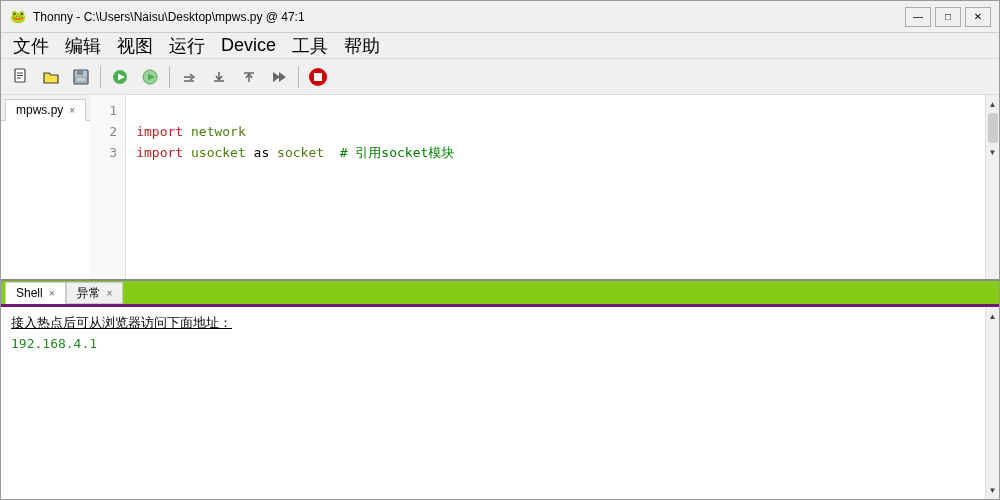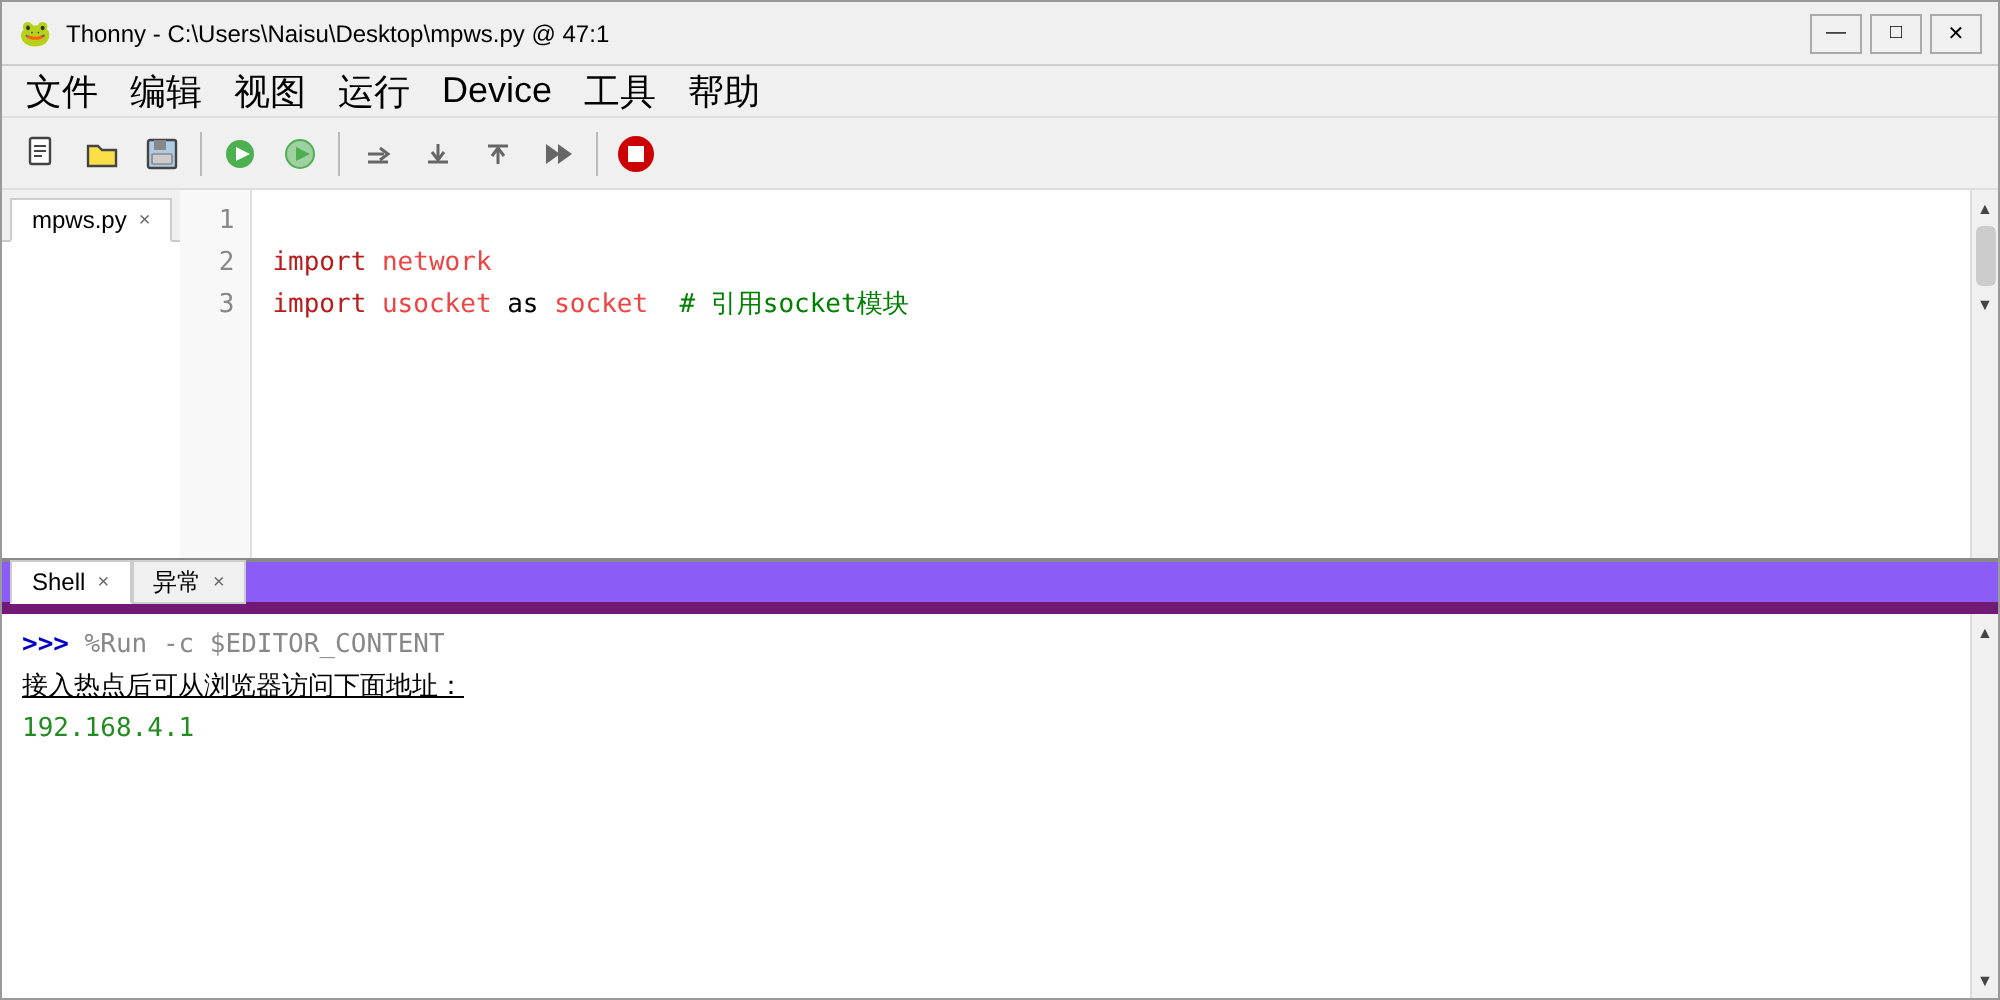--- a/index.html
+++ b/index.html
@@ -163,21 +163,21 @@
       flex: 1;
       padding: 6px 10px;
       font-family: "Consolas", monospace;
       font-size: 13px;
       line-height: 1.6;
       overflow: auto;
       white-space: pre;
       color: #000;
     }
     .kw { color: #b91c1c; font-weight: normal; }
-    .fn { color: #ef4444; }
+    .fn { color: #4d7c0f; }
     .comment { color: #008000; }
 
     #editor-scrollbar {
       width: 14px;
       background: #f0f0f0;
       border-left: 1px solid #ddd;
       display: flex;
       flex-direction: column;
       align-items: center;
       padding: 2px 0;
@@ -205,25 +205,25 @@
     #shell-area {
       height: 220px;
       display: flex;
       flex-direction: column;
       border-top: 2px solid #888;
       background: #fff;
     }
 
     #shell-tab-bar {
       height: 26px;
-      background: #8b5cf6;
-      display: flex;
-      align-items: flex-end;
+      background: #84cc16;
+      display: flex;
+      align-items: flex-start;
       padding: 0 4px;
-      border-bottom: 6px solid #701a75;
+      border-bottom: 3px solid #701a75;
     }
     .shell-tab {
       height: 22px;
       padding: 0 10px;
       background: #fff;
       border: 1px solid #ccc;
       border-bottom: 1px solid #fff;
       display: flex;
       align-items: center;
       gap: 6px;
@@ -399,23 +399,20 @@
       <span class="tab-close">×</span>
     </div>
     <div class="shell-tab" style="background:#f0f0f0; border-bottom:1px solid #ccc;">
       <span>异常</span>
       <span class="tab-close">×</span>
     </div>
   </div>
 
   <div id="shell-content">
     <div id="shell-text">
-      <div>
-        <span class="shell-prompt">&gt;&gt;&gt;</span><span class="shell-cmd"> %Run -c $EDITOR_CONTENT</span>
-      </div>
       <div class="shell-output">接入热点后可从浏览器访问下面地址：</div>
       <div class="shell-ip">192.168.4.1</div>
     </div>
     <div id="shell-scrollbar">
       <div class="scroll-arrow shell-scroll-up">▲</div>
       <div style="flex:1"></div>
       <div class="scroll-arrow">▼</div>
     </div>
   </div>
 </div>

